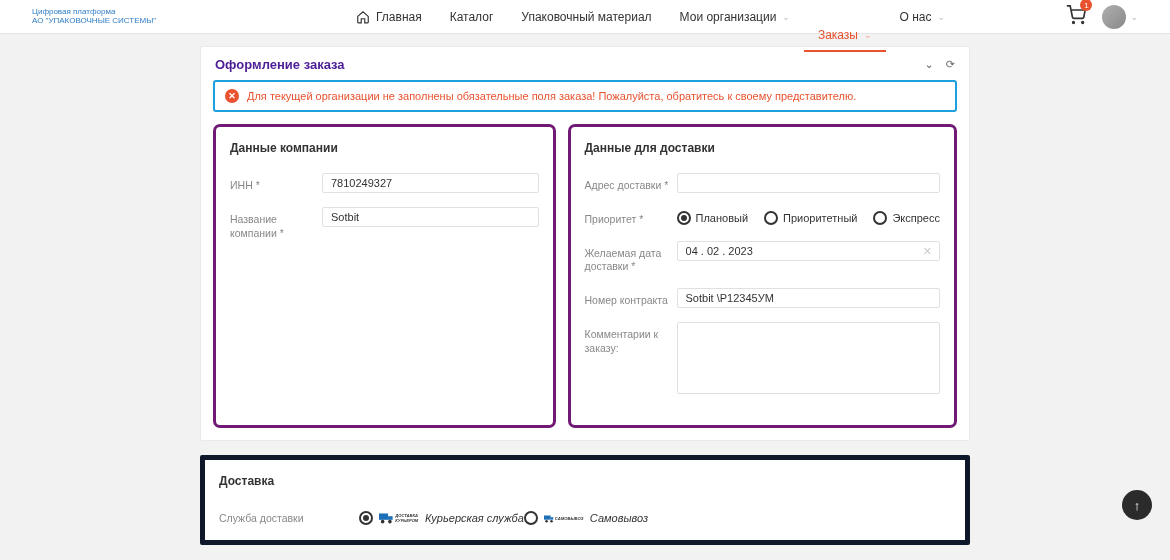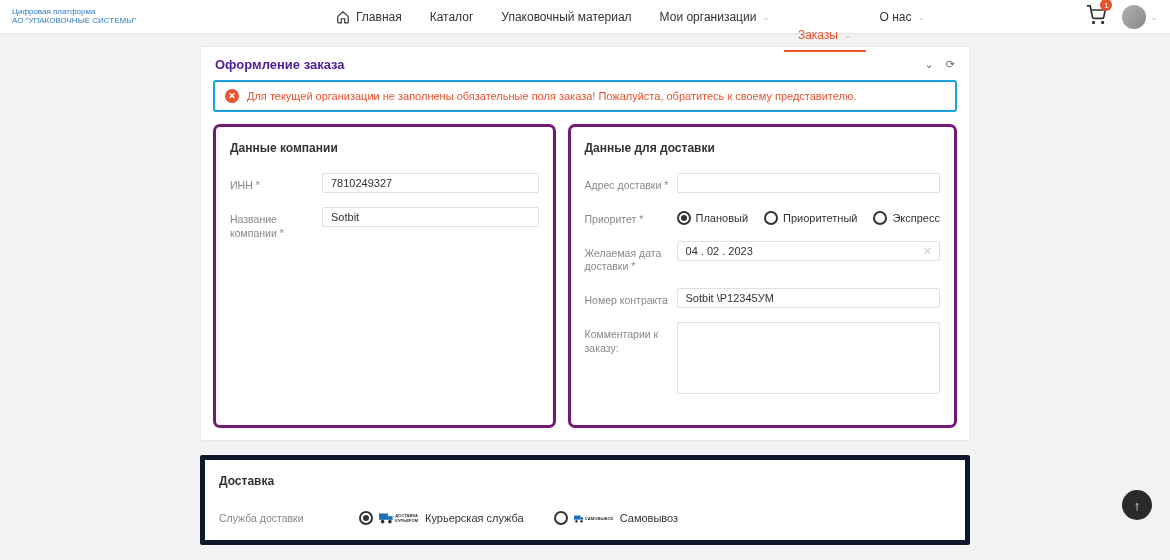--- a/index.html
+++ b/index.html
@@ -13,21 +13,21 @@
     overflow: hidden;
     position: relative;
   }
   
   .header {
     background: #fff;
     height: 34px;
     display: flex;
     align-items: center;
     border-bottom: 1px solid #e5e5e5;
-    padding: 0 12px;
+    padding: 0 32px;
   }
   .logo {
     color: #2f7dc4;
     font-size: 8px;
     line-height: 1.1;
     width: 150px;
   }
   .nav {
     display: flex;
     align-items: center;
@@ -257,22 +257,22 @@
     display: flex;
     align-items: center;
   }
   .delivery-label {
     width: 140px;
     font-size: 10.5px;
     color: #888;
   }
   .delivery-opts {
     display: flex;
-    gap: 30px;
-    align-items: center;
+    align-items: center;
+    font-style: italic;
   }
   .dopt {
     display: flex;
     align-items: center;
     gap: 6px;
     cursor: pointer;
   }
   .dopt .radio-circle { border-color:#333; }
   .dopt.selected .radio-circle::after {
     content:"";

